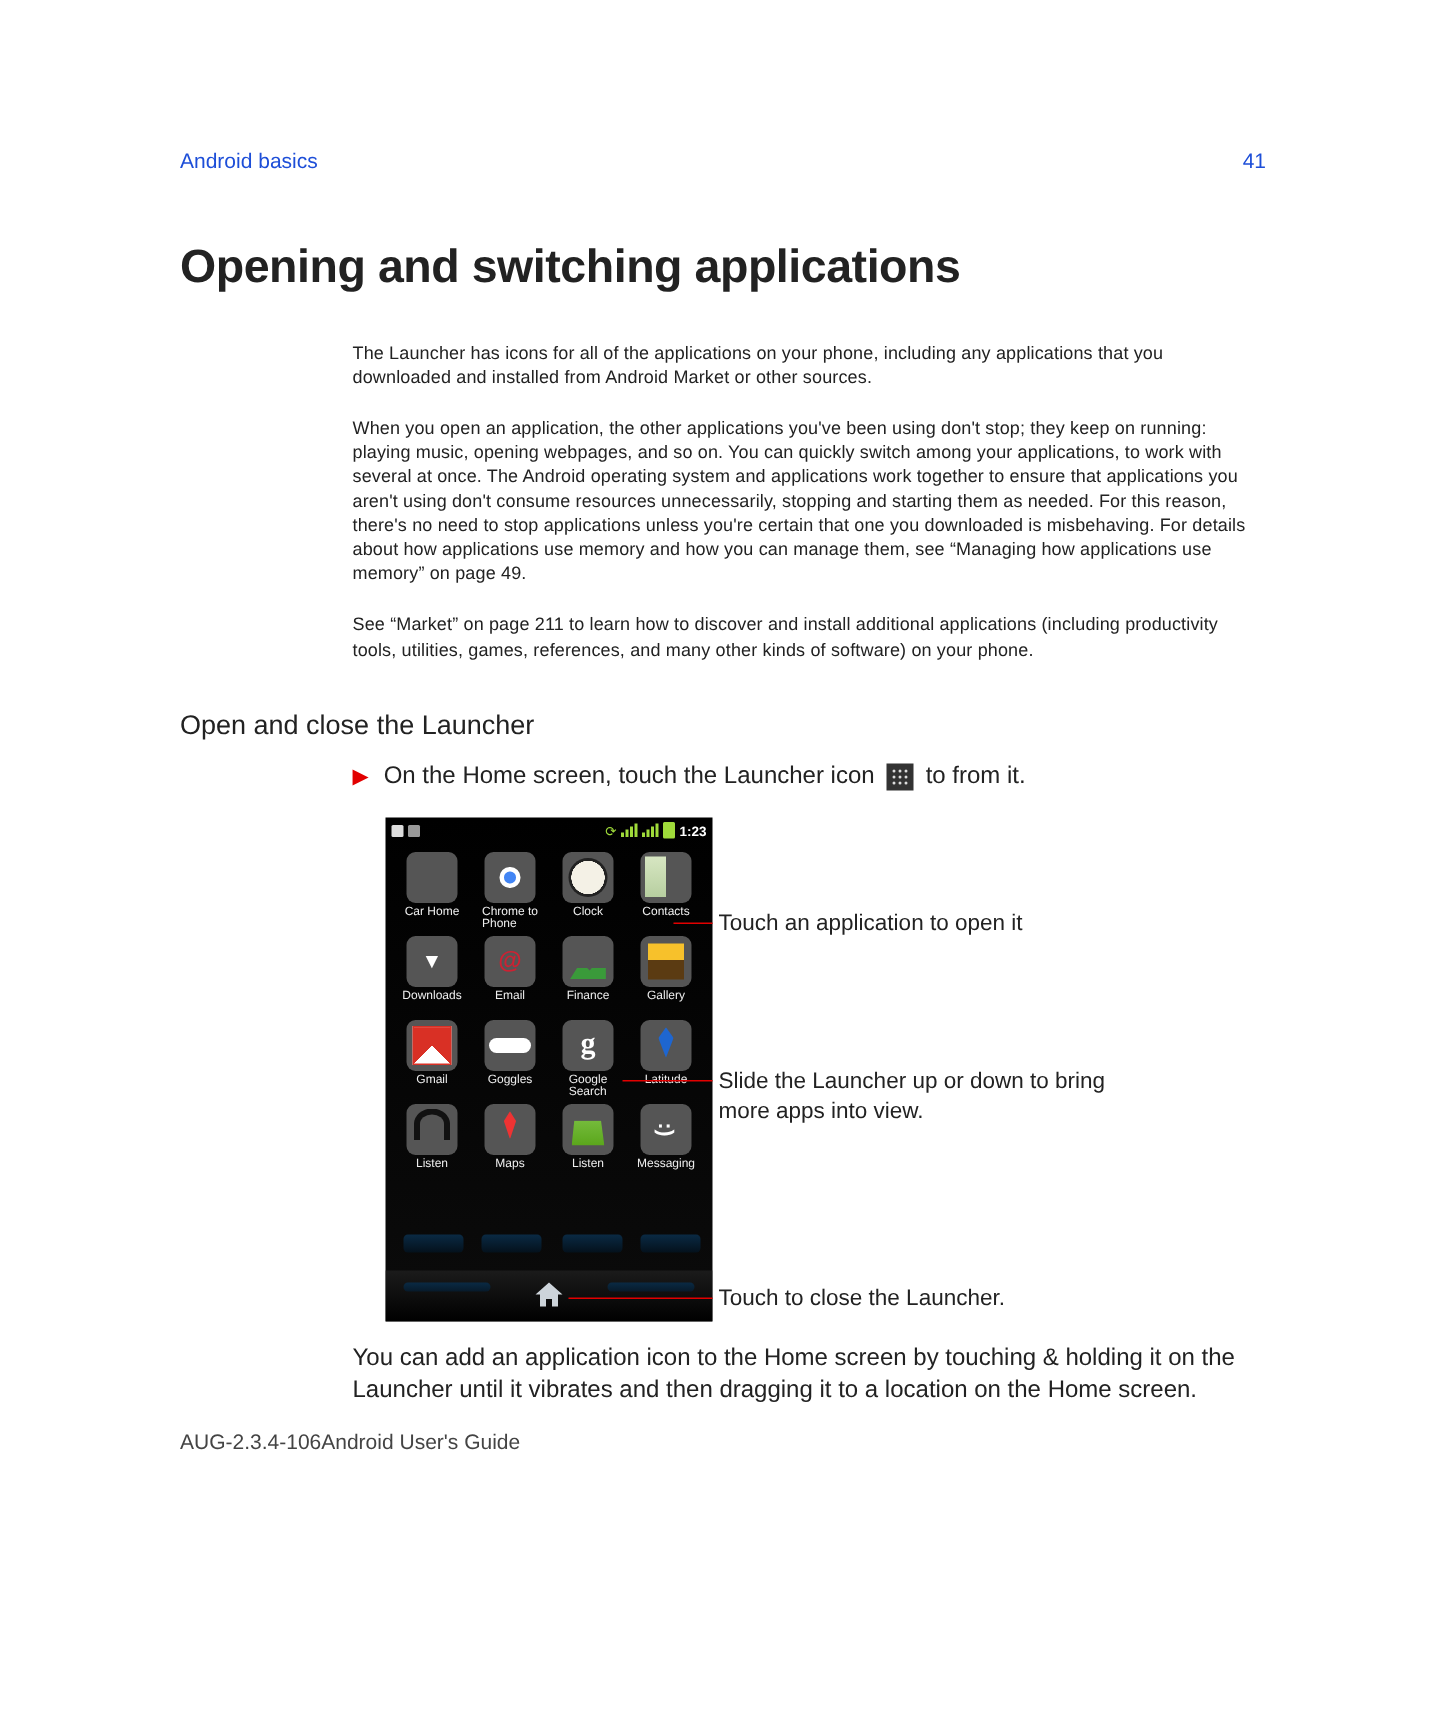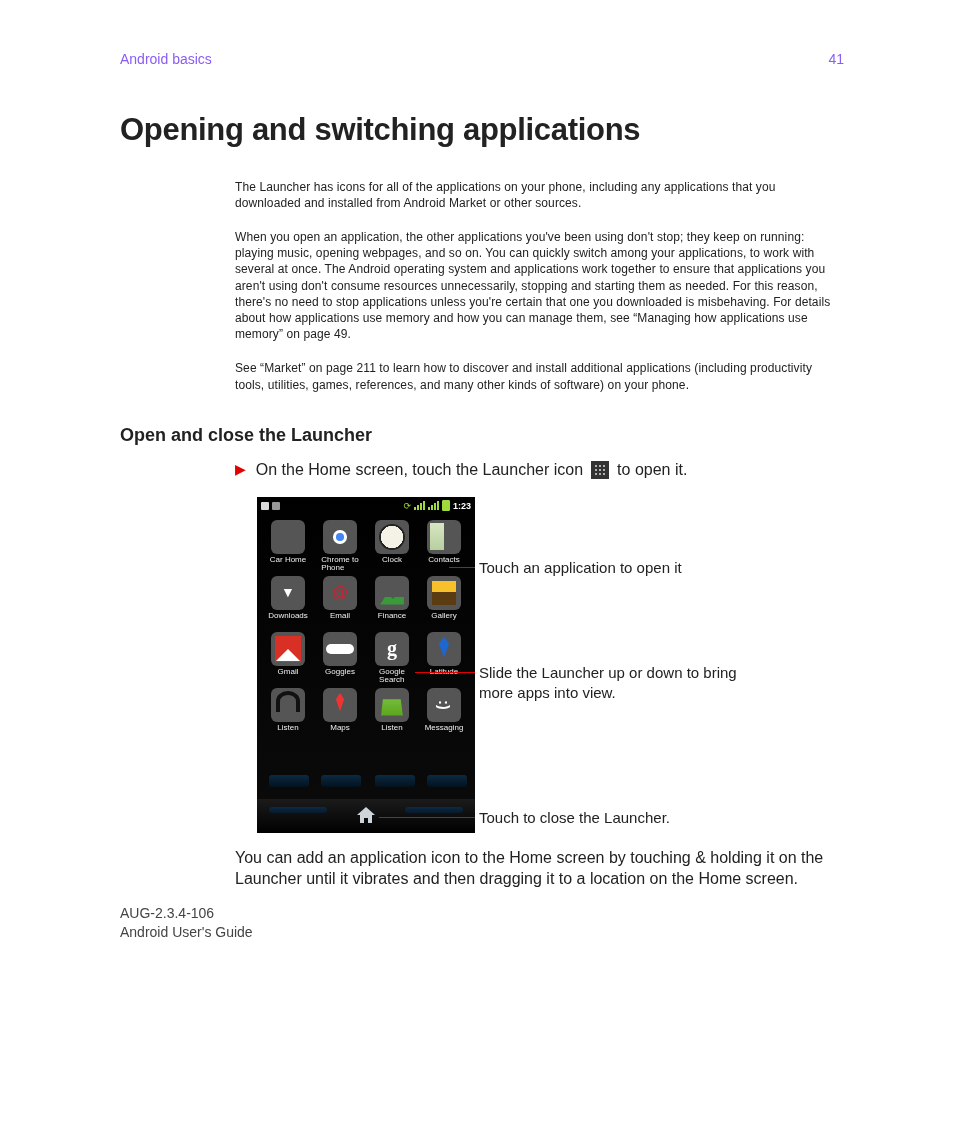--- a/index.html
+++ b/index.html
@@ -15,40 +15,41 @@
     box-sizing: border-box;
     width: 954px;
     margin: 0;
     padding: 50px 110px 40px 120px;
     position: relative;
   }
   .header-row {
     display: flex;
     justify-content: space-between;
     font-size: 14px;
-    color: #8b5cf6;
+    color: #1d4ed8;
     margin-bottom: 40px;
+    margin-top: 48px;
   }
   h1 {
     font-size: 31px;
     font-weight: 700;
     margin: 0 0 28px 0;
     letter-spacing: -0.3px;
   }
   .body-block {
     margin-left: 115px;
   }
   .body-block p {
     margin: 0 0 18px 0;
     font-size: 12px;
     letter-spacing: 0.1px;
   }
   h2 {
     font-size: 18px;
-    font-weight: 700;
+    font-weight: 400;
     margin: 30px 0 12px 0;
   }
   .step-block {
     margin-left: 115px;
   }
   .step-line {
     display: flex;
     align-items: center;
     gap: 8px;
     margin-bottom: 6px;
@@ -209,21 +210,20 @@
   .leader {
     position:absolute;
     height:1px;
     background:#e20000;
   }
 
   .footer-row {
     display: flex;
     font-size: 14px;
     color: #444;
-    flex-direction: column;
   }
 </style>
 </head>
 <body>
 
 <div class="page">
   <div class="header-row">
     <span>Android basics</span>
     <span>41</span>
   </div>
@@ -251,21 +251,21 @@
               <circle cx="11" cy="3" r="1"></circle>
             <circle cx="3" cy="7" r="1"></circle>
               <circle cx="7" cy="7" r="1"></circle>
               <circle cx="11" cy="7" r="1"></circle>
             <circle cx="3" cy="11" r="1"></circle>
               <circle cx="7" cy="11" r="1"></circle>
               <circle cx="11" cy="11" r="1"></circle>
           </g>
         </svg>
       </span>
-      <span>to open it.</span>
+      <span>to from it.</span>
     </div>
 
     <div class="figure-row">
       <div class="phone">
         <div class="statusbar">
           <div class="left" style="display:flex;gap:3px;">
             <span class="notif-icon"></span>
             <span class="notif-icon" style="background:#999"></span>
           </div>
           <div class="right">

